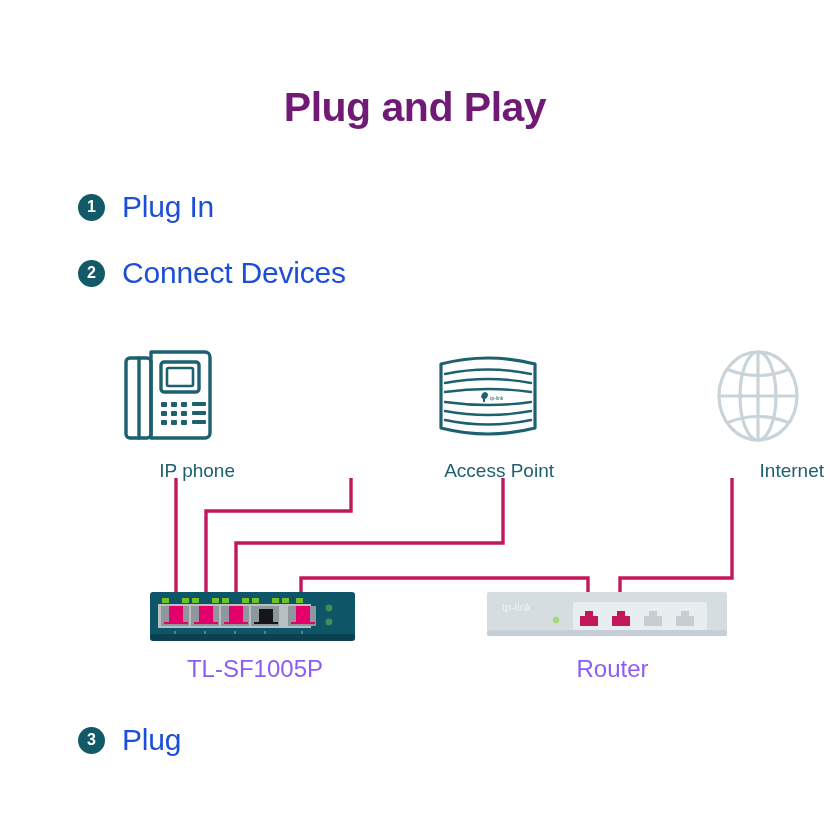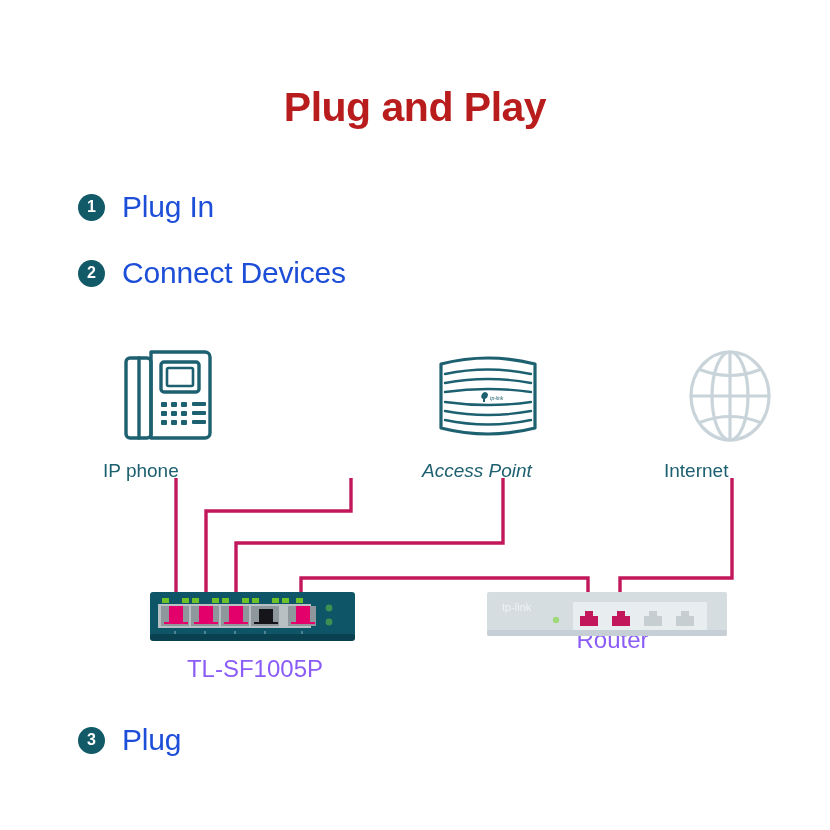--- a/index.html
+++ b/index.html
@@ -25,21 +25,21 @@
   
   .page-title {
     position: absolute;
     left: 0;
     top: 84px;
     width: 830px;
     text-align: center;
     font-size: 41px;
     font-weight: bold;
     letter-spacing: -0.5px;
-    color: #b91c1c;
+    color: #701a75;
   }
 
   
   .step {
     position: absolute;
     display: flex;
     align-items: center;
     gap: 17px;
   }
   .step-1 { left: 78px; top: 190px; }
@@ -73,51 +73,51 @@
     left: 0;
     top: 0;
     width: 830px;
     height: 830px;
     pointer-events: none;
   }
 
   
   .device {
     position: absolute;
-    text-align: left;
+    text-align: right;
   }
   .device .icon-wrap {
     height: 108px;
     display: flex;
     align-items: flex-end;
     justify-content: center;
   }
   .device .device-label {
     margin-top: 12px;
     font-size: 19px;
     color: #1d6070;
     white-space: nowrap;
   }
   .device.muted .device-label { color: #1d6070; }
 
   .dev-phone  { left: 103px; top: 340px; width: 132px; }
   .dev-camera { left: 262px; top: 340px; width: 132px; }
-  .dev-ap     { left: 422px; top: 340px; width: 132px; font-style: italic; }
-  .dev-net    { left: 664px; top: 340px; width: 132px; }
+  .dev-ap     { left: 422px; top: 340px; width: 132px; }
+  .dev-net    { left: 692px; top: 340px; width: 132px; }
 
   
   .hw-label {
     position: absolute;
     font-size: 24px;
     color: #8b5cf6;
     white-space: nowrap;
     text-align: center;
   }
   .hw-label-switch { left: 120px; top: 655px; width: 270px; }
-  .hw-label-router { left: 500px; top: 626px; width: 225px; }
+  .hw-label-router { left: 500px; top: 655px; width: 225px; }
 </style>
 </head>
 <body>
 
 <div id="root">
 
   <div class="page-title">Plug and Play</div>
 
   <div class="step step-1">
     <div class="step-badge">1</div>

